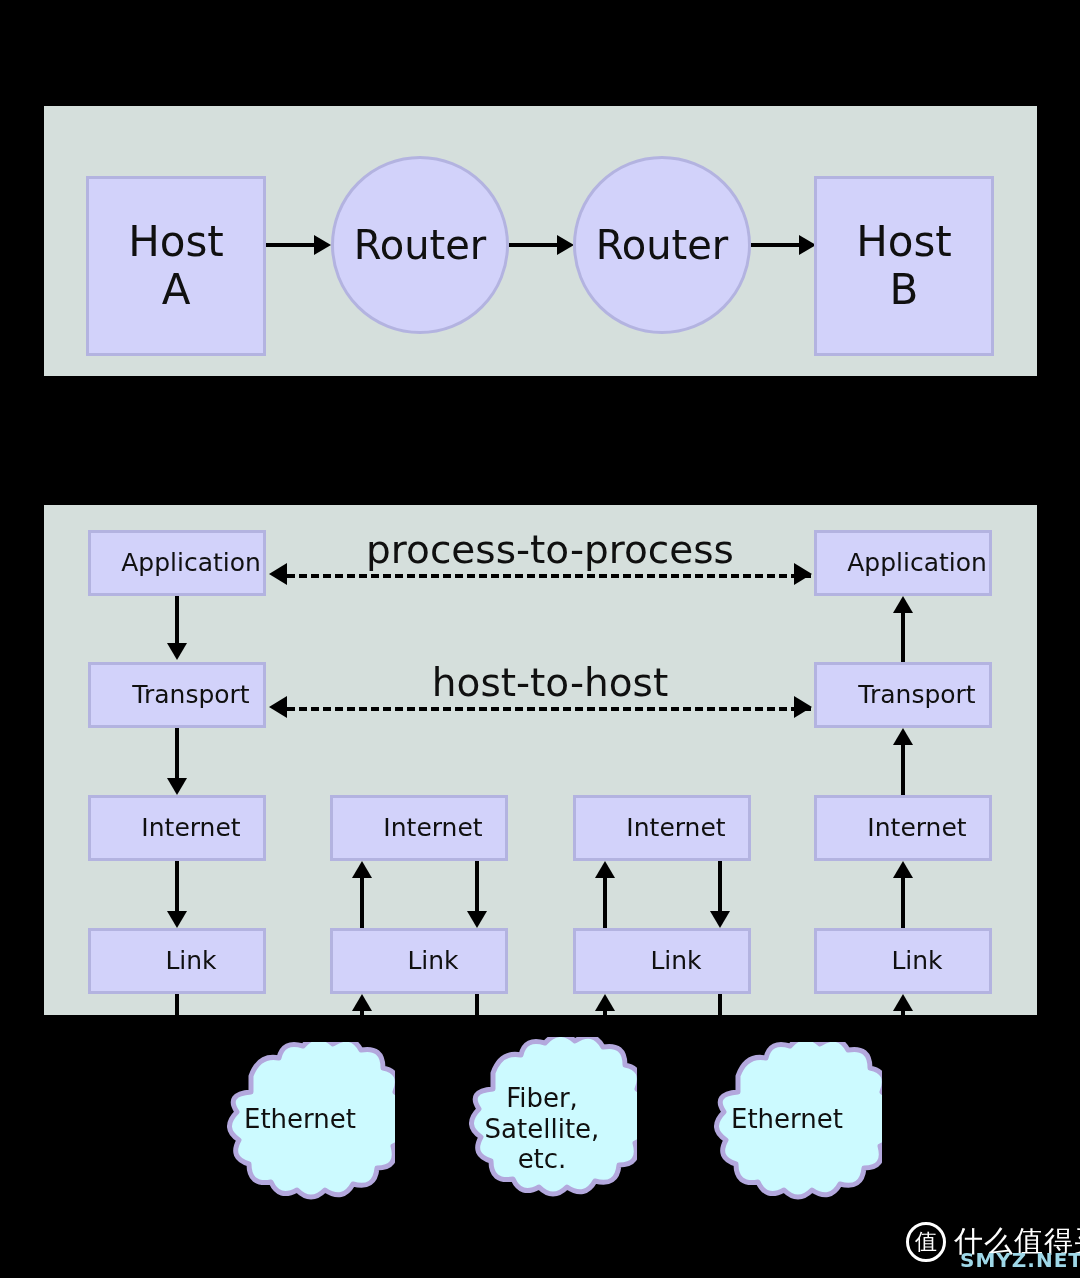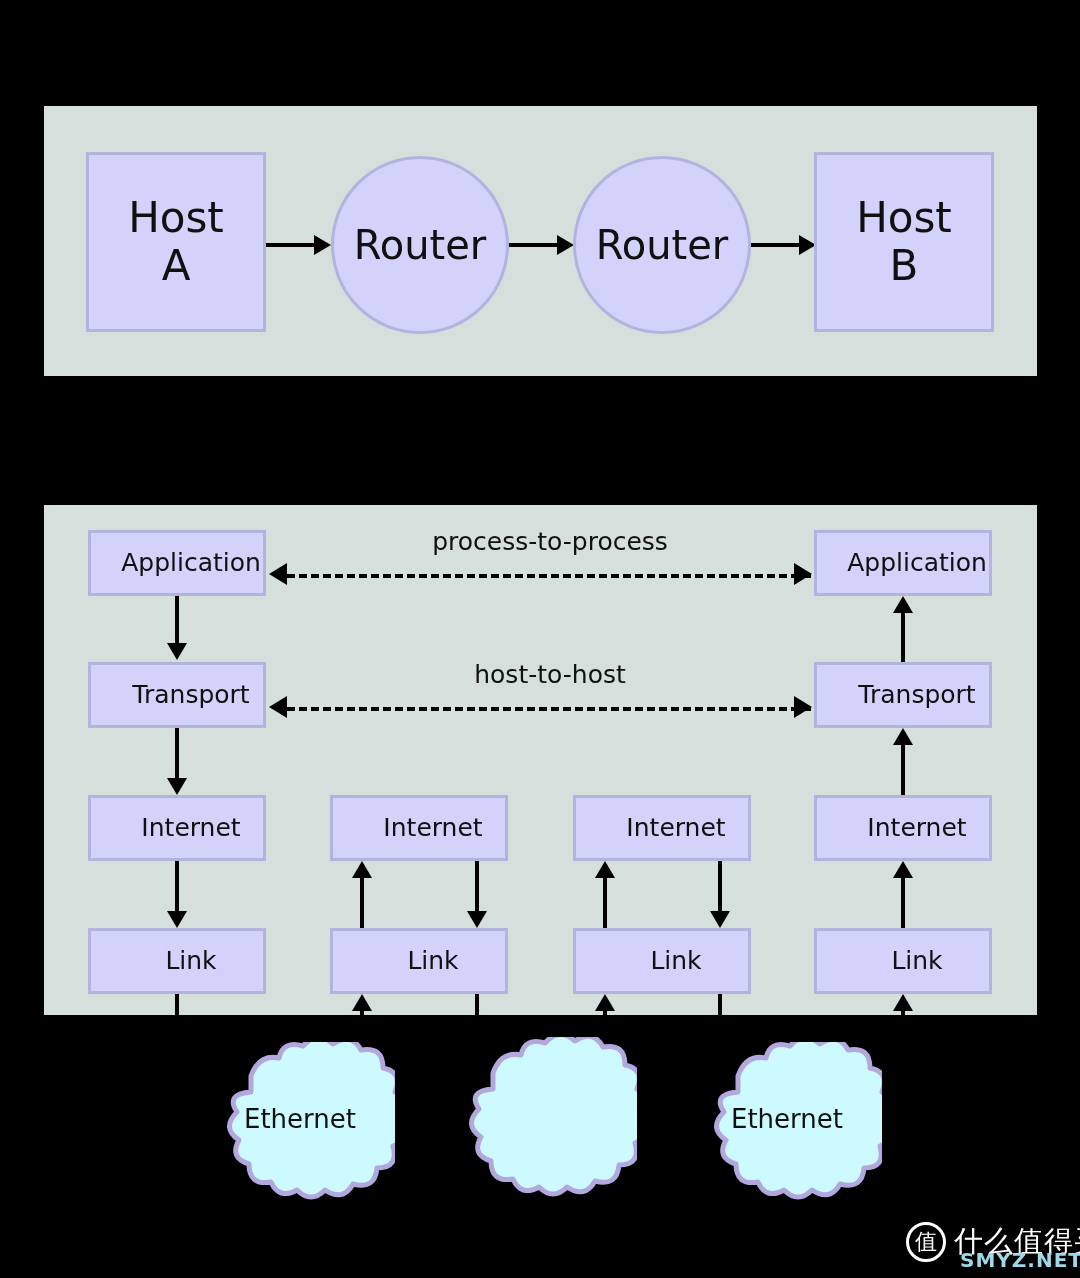--- a/index.html
+++ b/index.html
@@ -35,20 +35,21 @@
     color: #101010;
     text-align: center;
     line-height: 1.15;
     z-index: 3;
   }
   .host-box {
     width: 180px;
     height: 180px;
     font-size: 42px;
     white-space: pre-line;
+    margin-top: 24px;
   }
   .router-circle {
     position: absolute;
     width: 178px;
     height: 178px;
     border-radius: 50%;
     background: #d2d2fa;
     border: 3px solid #b3b3e0;
     box-sizing: border-box;
     display: flex;
@@ -121,21 +122,21 @@
   .dash-arrow-right {
     position: absolute;
     width: 0; height: 0;
     border-top: 11px solid transparent;
     border-bottom: 11px solid transparent;
     border-left: 18px solid #000000;
     z-index: 2;
   }
   .peer-label {
     position: absolute;
-    font-size: 25px;
+    font-size: 39px;
     color: #101010;
     text-align: center;
     z-index: 4;
   }
 
   
   .cloud {
     position: absolute;
     z-index: 3;
   }
@@ -327,20 +328,23 @@
   <div class="cloud-label" style="top:62px;">Ethernet</div>
 </div>
 
 <div class="cloud" style="left:447px; top:1037px; width:190px; height:168px;">
   <svg width="190" height="168" viewBox="0 0 190 168">
     <path fill="#ccfaff" stroke="#b3a8dd" stroke-width="5" stroke-linejoin="round" d="M46 36 q8-22 28-18 q4-18 24-12 q14-16 30-2 q18-12 28 6 q22-4 22 18
          q20 4 12 24 q20 12 4 28 q14 18-6 26 q6 22-16 22 q-2 22-24 16
          q-10 18-28 6 q-14 14-28 0 q-18 10-26-8 q-22 4-22-18
          q-20-6-10-24 q-18-12-2-28 q-12-18 14-20 z"></path>
   </svg>
+  <div class="cloud-label" style="top:46px;">Fiber,
+Satellite,
+etc.</div>
 </div>
 
 <div class="cloud" style="left:692px; top:1042px; width:190px; height:162px;">
   <svg width="190" height="162" viewBox="0 0 190 162">
     <path fill="#ccfaff" stroke="#b3a8dd" stroke-width="5" stroke-linejoin="round" d="M46 34 q8-22 28-18 q4-18 24-12 q14-16 30-2 q18-12 28 6 q22-4 22 18
          q20 4 12 24 q20 12 4 28 q14 18-6 26 q6 22-16 22 q-2 22-24 16
          q-10 18-28 6 q-14 14-28 0 q-18 10-26-8 q-22 4-22-18
          q-20-6-10-24 q-18-12-2-28 q-12-18 14-20 z"></path>
   </svg>
   <div class="cloud-label" style="top:62px;">Ethernet</div>

